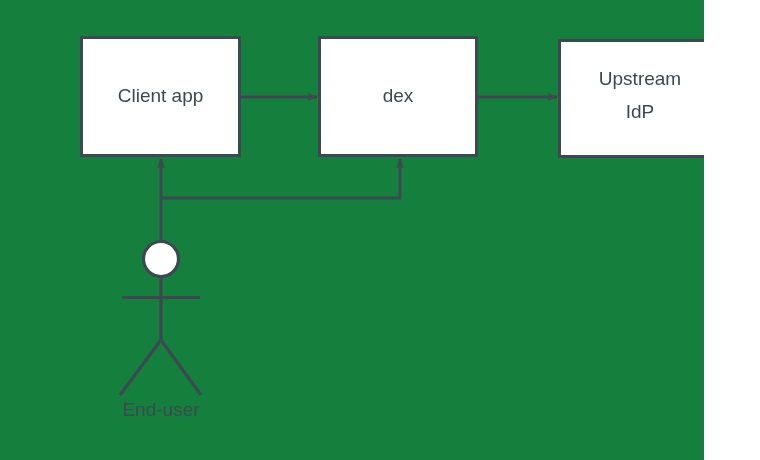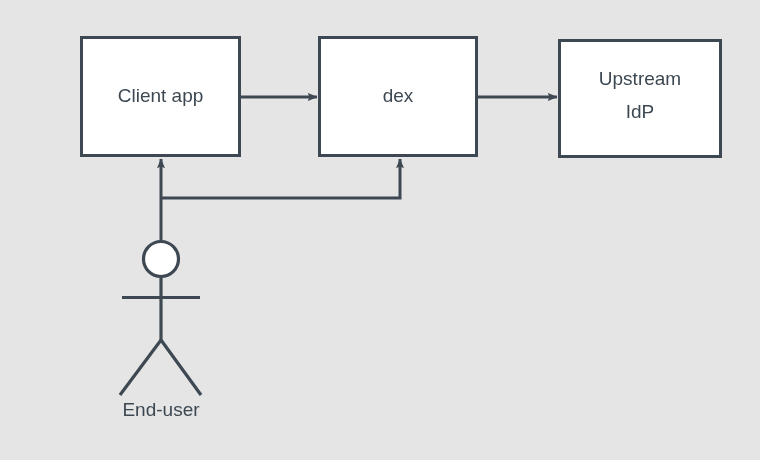--- a/index.html
+++ b/index.html
@@ -6,23 +6,23 @@
   html, body {
     margin: 0;
     padding: 0;
     background: #ffffff;
   }
   body {
     font-family: "Liberation Sans", sans-serif;
   }
   #canvas {
     position: relative;
-    width: 760px;
+    width: 704px;
     height: 460px;
-    background: #e5e5e5;
+    background: #15803d;
     overflow: hidden;
   }
   #diagram-svg {
     display: block;
     width: 760px;
     height: 460px;
   }
   .node-box {
     fill: #ffffff;
     stroke: #3d4852;

